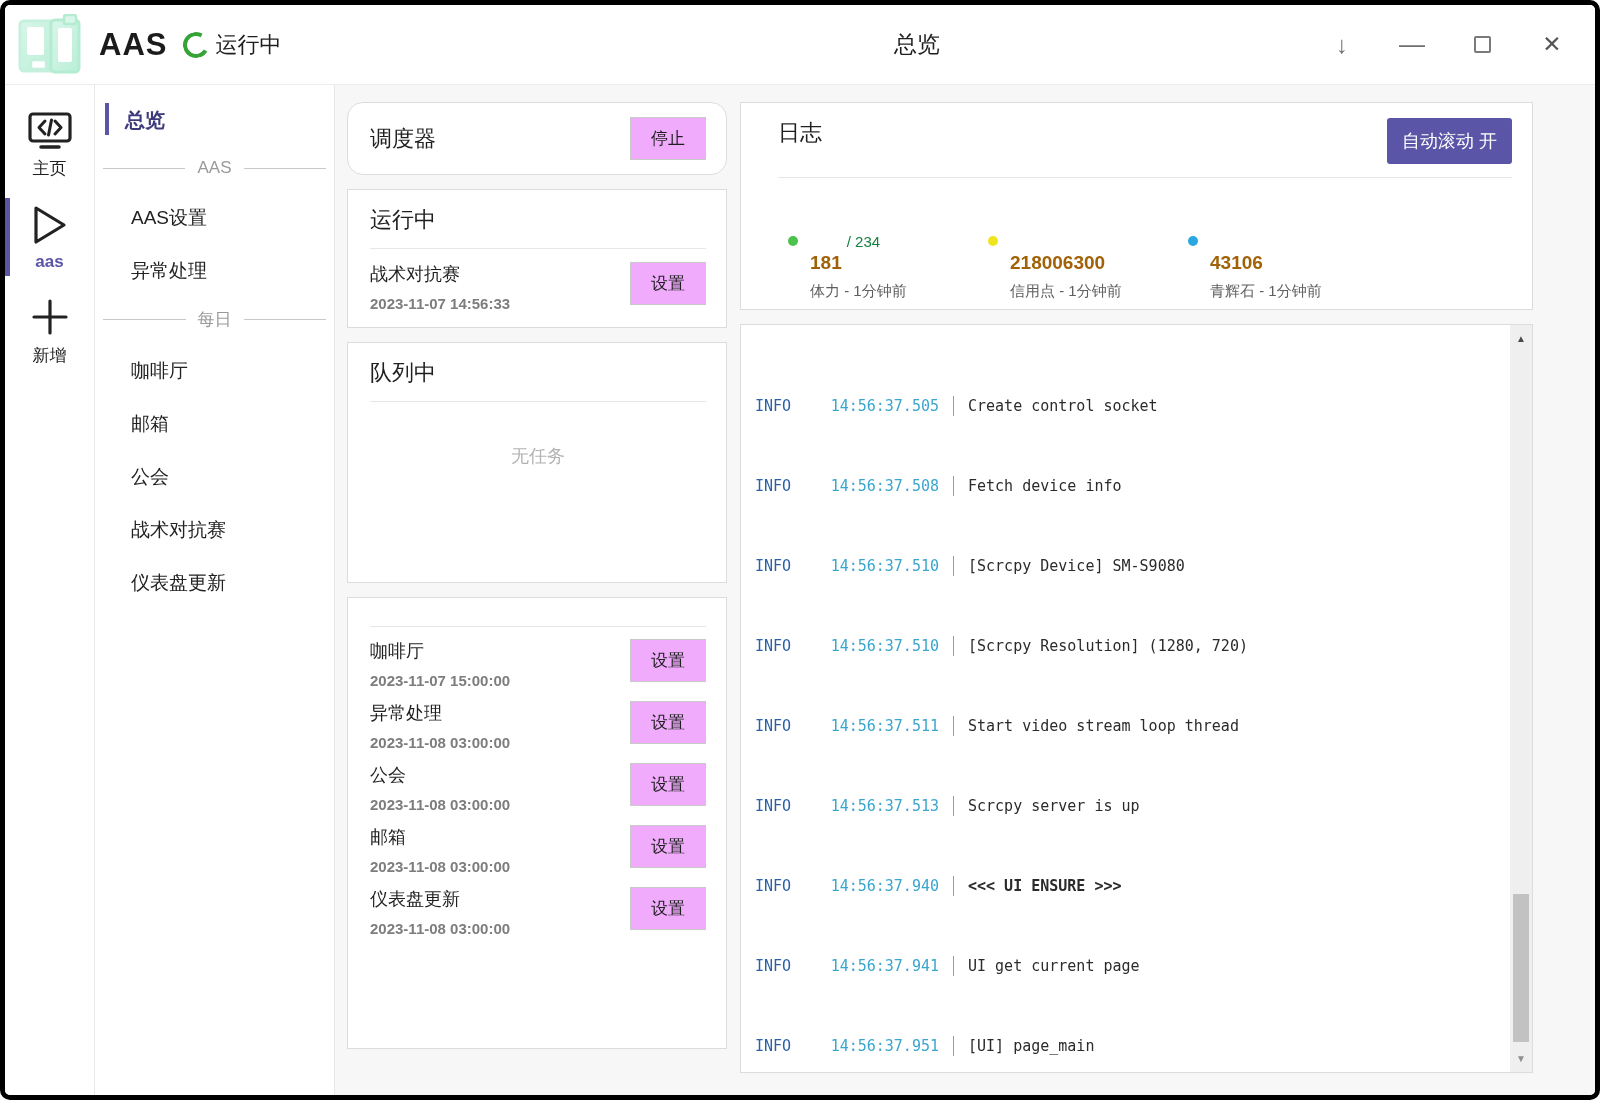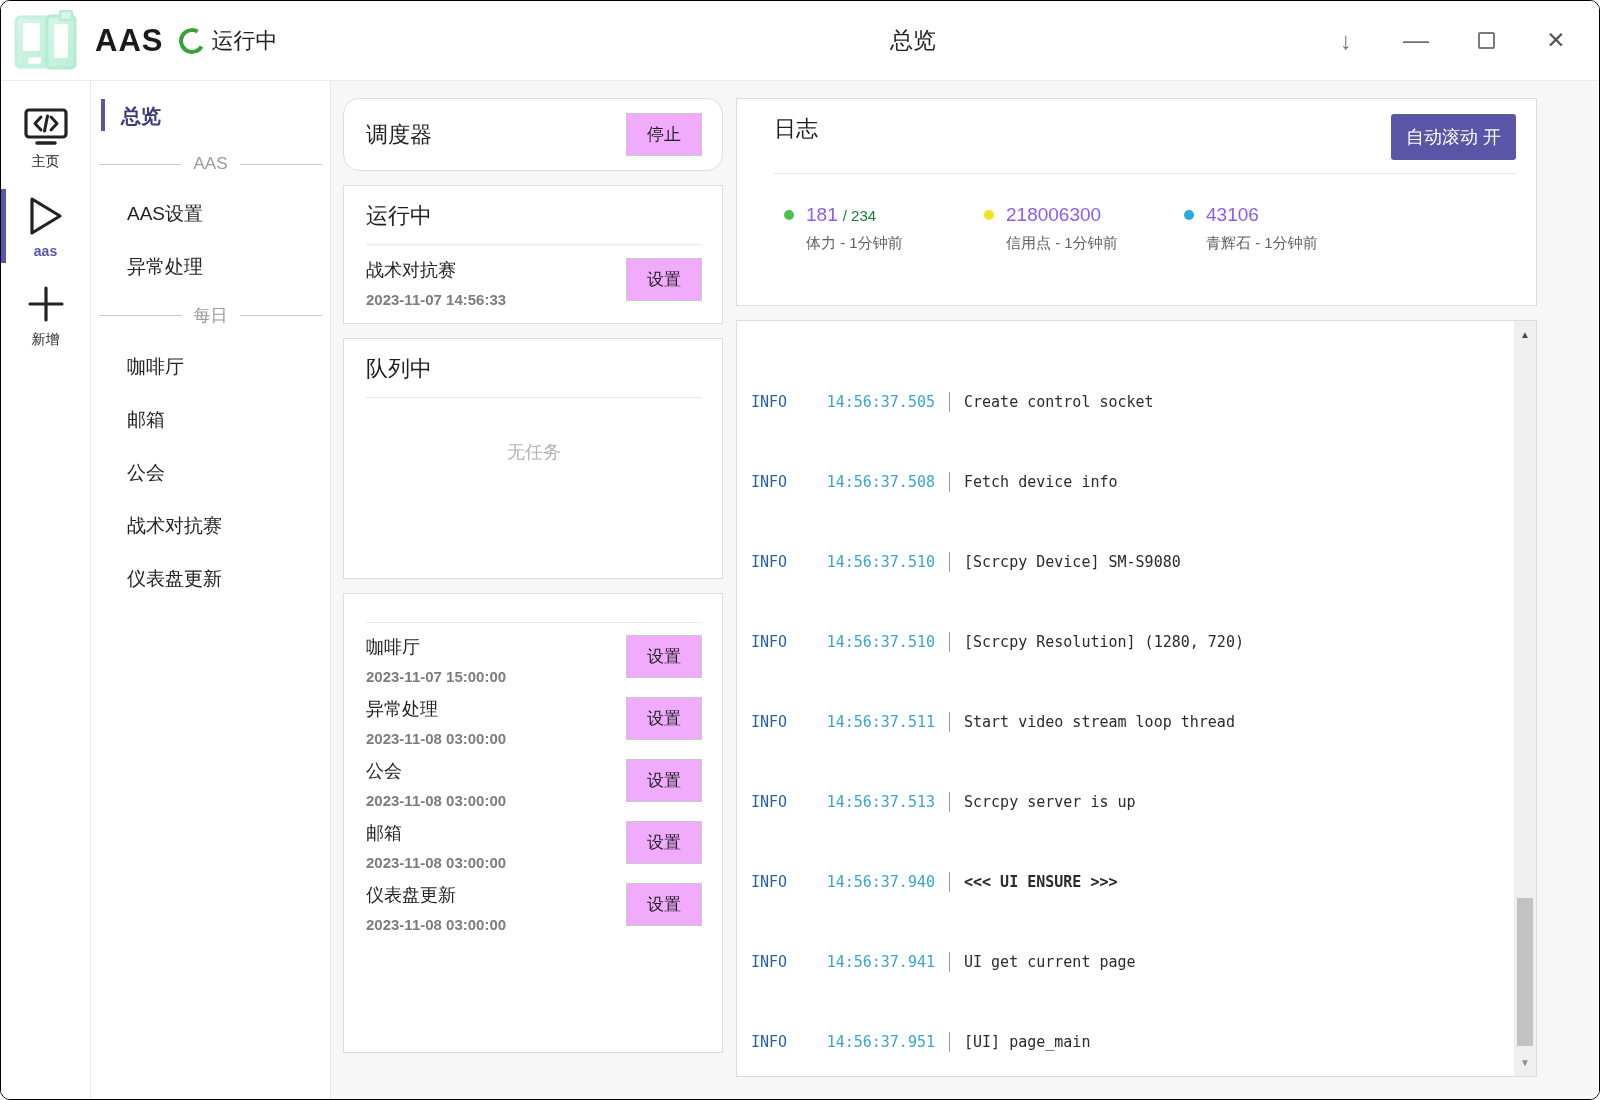--- a/index.html
+++ b/index.html
@@ -1,17 +1,17 @@
 <!DOCTYPE html>
 <html style="--accent: #5a55a6; --accent-dark: #3e3b7d; --running-green: #36a336; --log-level: #2a61a8; --log-time: #3aa6cf;"><head>
 <meta charset="utf-8">
 <style>
   * { margin:0; padding:0; box-sizing:border-box; }
   html,body { width:1600px; height:1100px; background:#fff; font-family:"Liberation Sans", sans-serif; overflow:hidden; }
-  .window { width:1600px; height:1100px; background:#fff; border:1px solid #000000; border-radius:10px; overflow:hidden; display:flex; flex-direction:column; }
+  .window { width:1600px; height:1100px; background:#fff; border:5px solid #000000; border-radius:10px; overflow:hidden; display:flex; flex-direction:column; }
 
   
   .titlebar { height:80px; flex:none; display:flex; align-items:center; padding:0 30px 0 12px; border-bottom:1px solid #ececec; position:relative; background:#fff; }
   .logo { width:66px; height:62px; flex:none; }
   .app-name { font-size:31px; font-weight:bold; color:#1b1b1b; margin-left:16px; letter-spacing:1px; }
   .spinner { width:26px; height:26px; border:4px solid var(--running-green,#36a336); border-right-color:transparent; border-radius:50%; margin-left:16px; transform:rotate(-15deg); }
   .status-text { font-size:22px; color:#1f1f1f; margin-left:6px; }
   .page-title { position:absolute; left:912px; transform:translateX(-50%); font-size:23px; color:#1f1f1f; }
   .win-controls { margin-left:auto; display:flex; align-items:center; gap:44px; color:#6f6f6f; }
   .wc { width:26px; height:26px; display:flex; align-items:center; justify-content:center; font-size:24px; cursor:default; }
@@ -19,21 +19,21 @@
   .wc.max span { width:17px; height:17px; border:2px solid #7a7a7a; border-radius:2px; display:block; }
   .wc.close { font-size:23px; color:#555; }
 
   
   .appbody { flex:1; display:flex; min-height:0; }
 
   
   .rail { width:90px; flex:none; border-right:1px solid #e8e8e8; background:#fff; padding-top:20px; display:flex; flex-direction:column; align-items:center; gap:14px; }
   .rail-item { position:relative; width:100%; padding:6px 0 4px; text-align:center; }
   .rail-item .ricon { display:flex; justify-content:center; }
-  .rail-item .rlabel { font-size:14px; color:#1f1f1f; margin-top:6px; }
+  .rail-item .rlabel { font-size:17px; color:#1f1f1f; margin-top:6px; }
   .rail-item.active .rlabel { color:var(--accent,#4946a0); font-weight:bold; }
   .rail-item.active .abar { position:absolute; left:0; top:0; width:5px; height:100%; background:var(--accent,#4946a0); }
 
   
   .sidebar { width:240px; flex:none; border-right:1px solid #e8e8e8; background:#fff; padding-top:22px; }
   .menu-overview { position:relative; padding-left:30px; font-size:20px; font-weight:bold; color:var(--accent-dark,#3e3b7d); }
   .menu-overview .mbar { position:absolute; left:10px; top:-4px; width:4px; height:32px; background:var(--accent,#4946a0); }
   .menu-divider { display:flex; align-items:center; gap:12px; margin:24px 8px 8px; color:#9a9a9a; font-size:17px; }
   .menu-divider .line { flex:1; height:1px; background:#c9c9c9; }
   .menu-link { padding-left:36px; font-size:19px; color:#222; margin-top:27px; cursor:default; }
@@ -57,21 +57,21 @@
   .wait-row { display:flex; align-items:flex-start; justify-content:space-between; margin-top:12px; height:50px; }
 
   .right-col { flex:1; display:flex; flex-direction:column; gap:14px; min-width:0; }
   .card-log { height:208px; flex:none; padding:15px 20px 0 37px; }
   .log-head { display:flex; align-items:flex-start; justify-content:space-between; }
   .btn-accent { background:var(--accent,#5a55a6); color:#fff; border:none; font-size:18px; padding:11px 15px; border-radius:3px; cursor:default; font-family:inherit; }
   .stats-row { display:flex; margin-top:30px; padding-left:10px; }
   .stat { width:200px; flex:none; }
   .stat-top { display:flex; align-items:center; }
   .stat-dot { width:10px; height:10px; border-radius:50%; flex:none; margin-right:12px; }
-  .stat-value { font-size:19px; font-weight:normal; color:#8b5cf6; }
+  .stat-value { font-size:19px; font-weight:bold; color:#a16207;margin-top:44px; }
   .stat-suffix { font-size:15px; color:#15803d; font-weight:normal; margin-left:5px; }
   .stat-label { font-size:15px; color:#5f5f5f; margin-top:8px; margin-left:22px; }
 
   .console { flex:1; position:relative; background:#fff; border:1px solid #dcdcdc; overflow:hidden; }
   .log-scroll { position:absolute; top:0; left:0; right:22px; bottom:0; overflow:hidden; padding-left:14px; }
   .log-lines { margin-top:-9px; font-family:"DejaVu Sans Mono", monospace; font-size:15px; line-height:20px; white-space:pre; }
   .log-row { display:flex; }
   .log-level { width:62px; flex:none; color:var(--log-level,#2a61a8); }
   .log-time { width:122px; flex:none; text-align:right; color:var(--log-time,#3aa6cf); }
   .log-sep { flex:none; margin:0 14px; border-left:1px solid #9c9c9c; }

